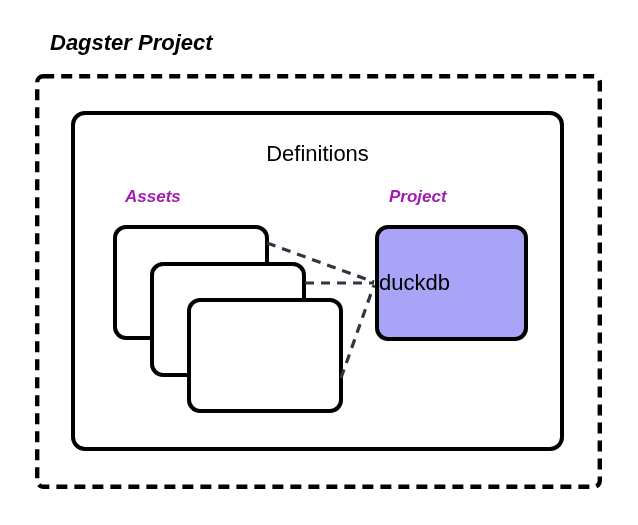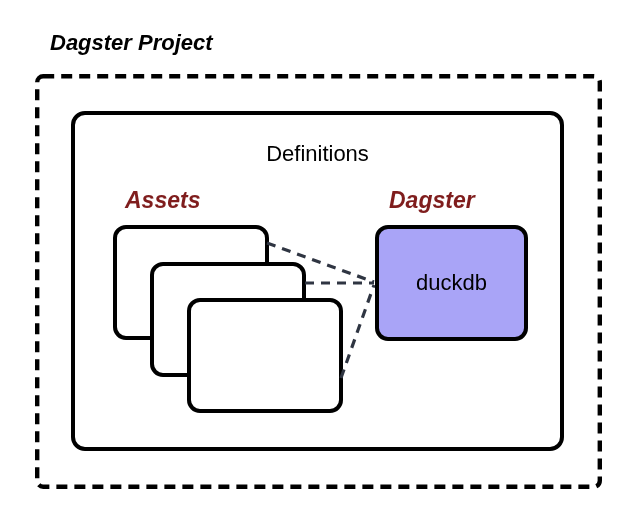--- a/index.html
+++ b/index.html
@@ -64,24 +64,24 @@
     top: 26px;
     width: 100%;
     text-align: center;
     font-size: 22px;
     color: #000000;
   }
 
   
   .group-label {
     position: absolute;
-    font-size: 23px;
+    font-size: 17px;
     font-style: italic;
     font-weight: bold;
-    color: #7f1d1d;
+    color: #a21caf;
     white-space: nowrap;
   }
   .label-assets { left: 125px; top: 187px; }
   .label-resource { left: 389px; top: 187px; }
 
   
   .asset-card {
     position: absolute;
     box-sizing: border-box;
     background: #ffffff;
@@ -98,21 +98,20 @@
     left: 375px;
     top: 225px;
     width: 153px;
     height: 116px;
     box-sizing: border-box;
     background: #a9a4f7;
     border: 4.5px solid #000000;
     border-radius: 13px;
     display: flex;
     align-items: center;
-    justify-content: center;
     z-index: 6;
   }
   .resource-label {
     font-size: 22px;
     color: #000000;
   }
 
   
   .connectors {
     position: absolute;
@@ -135,21 +134,21 @@
     <svg width="567" height="415" viewBox="0 0 567 415" xmlns="http://www.w3.org/2000/svg">
       <rect x="2.2" y="2.2" width="562.6" height="410.6" rx="6" ry="6" fill="none" stroke="#000000" stroke-width="4.4" stroke-dasharray="11 7" stroke-linecap="butt"></rect>
     </svg>
   </div>
 
   <div class="definitions-box">
     <div class="definitions-label">Definitions</div>
   </div>
 
   <div class="group-label label-assets">Assets</div>
-  <div class="group-label label-resource">Dagster</div>
+  <div class="group-label label-resource">Project</div>
 
   <div class="asset-card asset-card-1">
     <span></span>
   </div>
   <div class="asset-card asset-card-2">
     <span></span>
   </div>
   <div class="asset-card asset-card-3">
     <span></span>
   </div>

